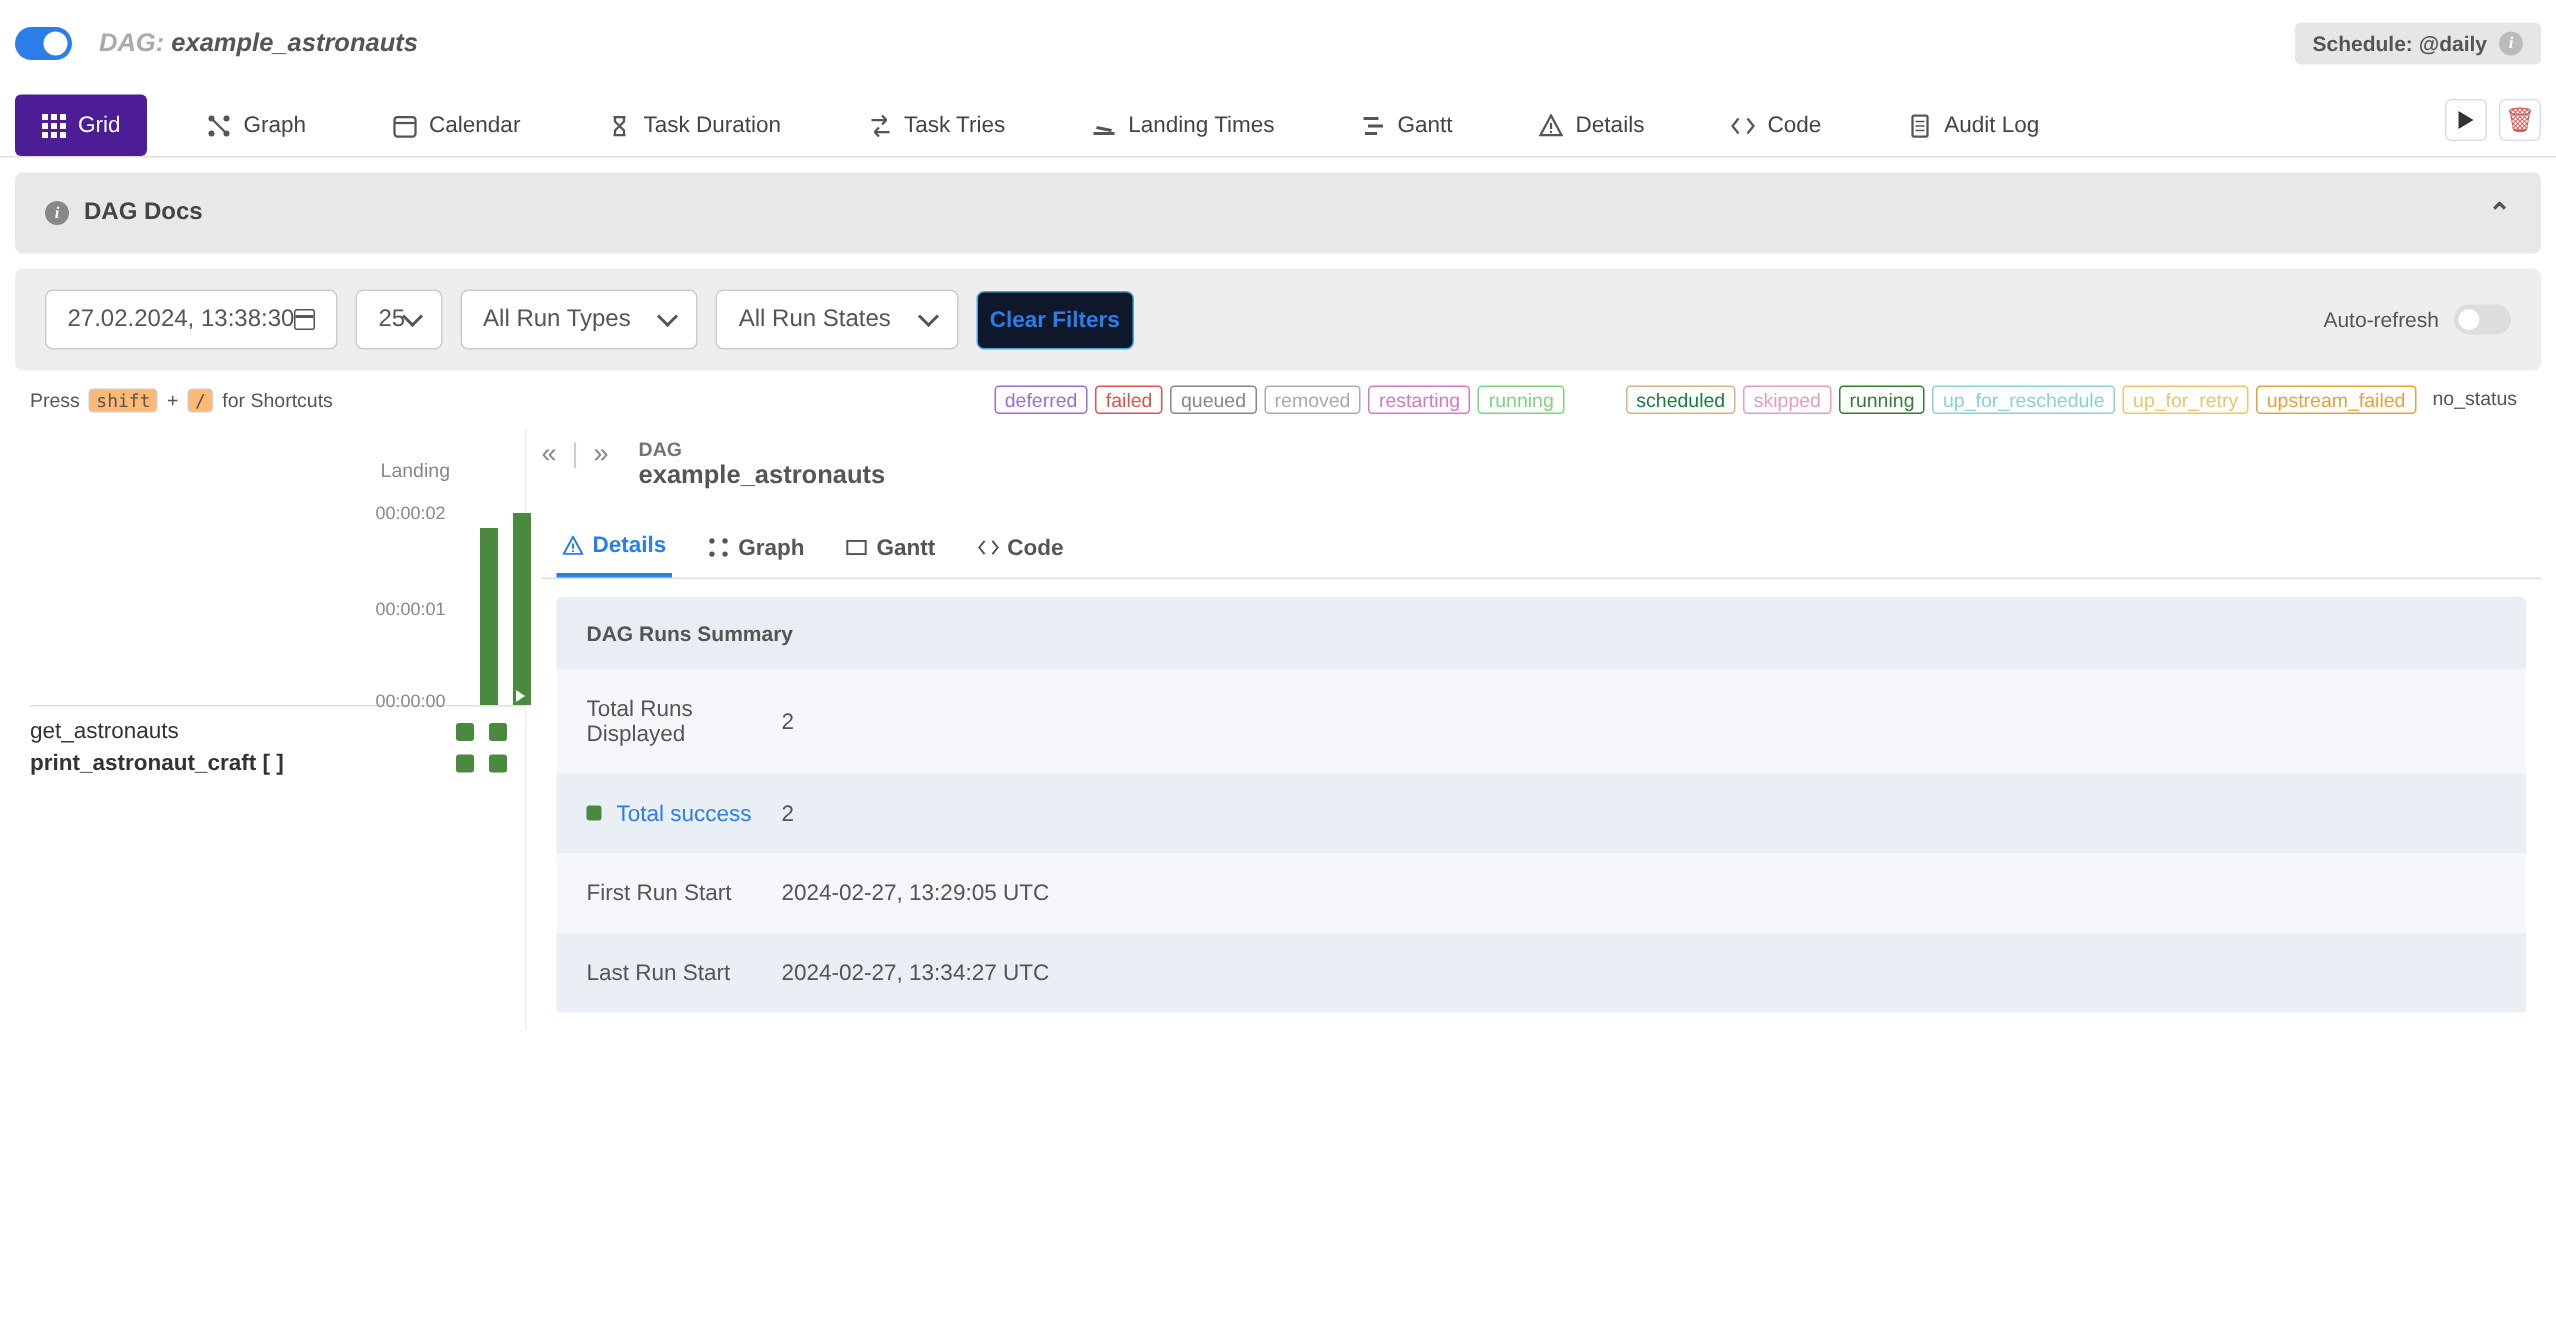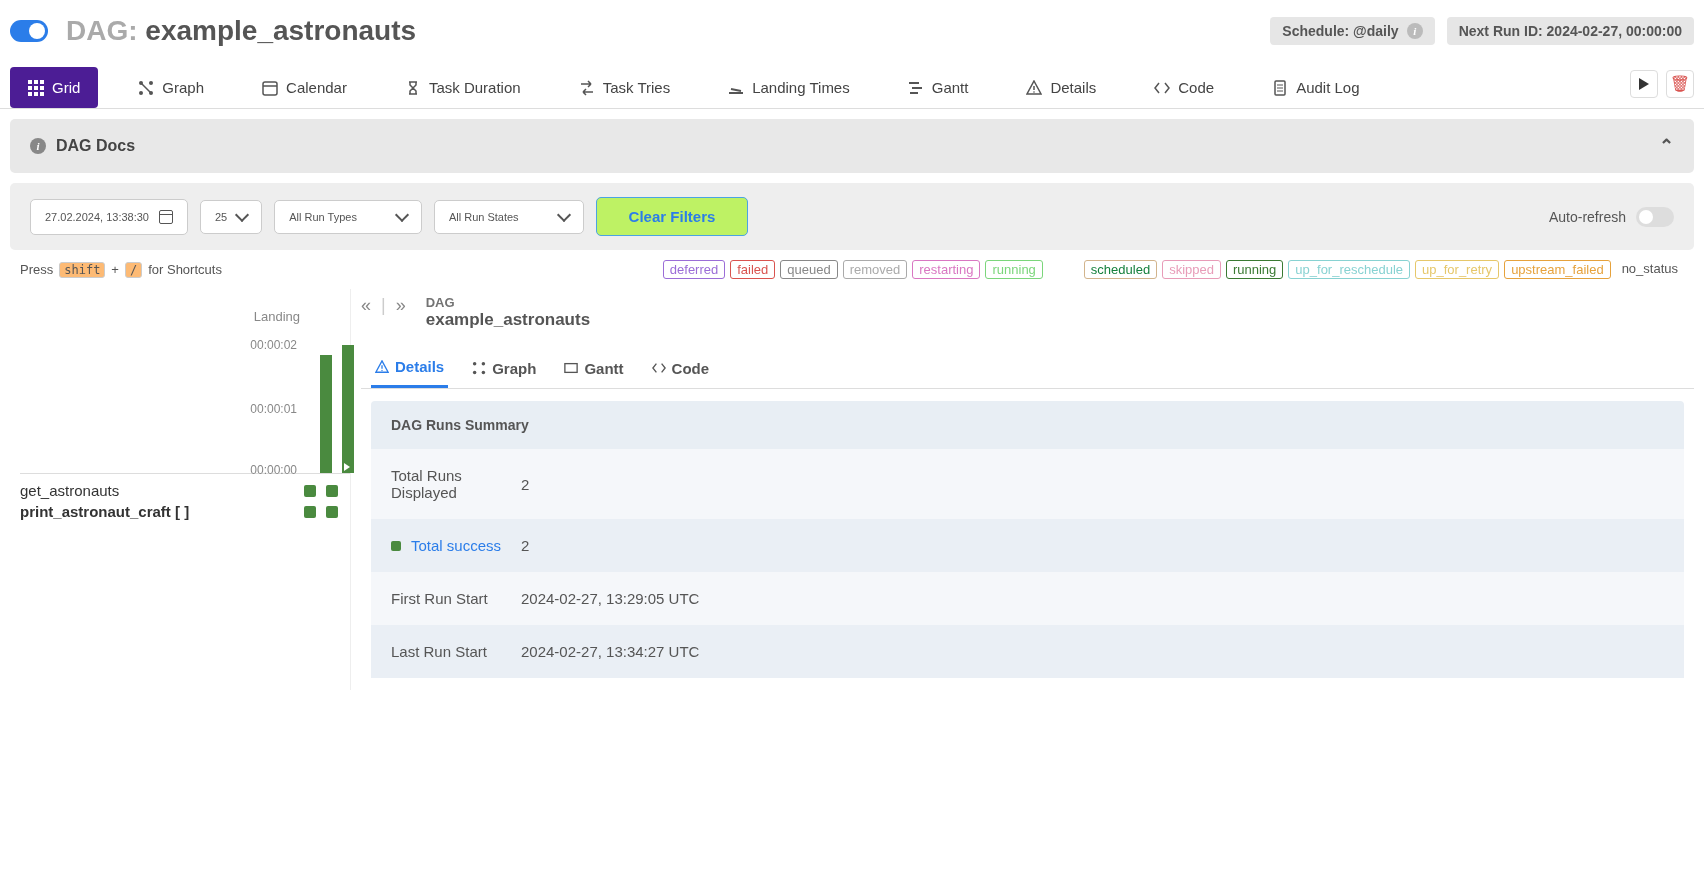--- a/index.html
+++ b/index.html
@@ -3,21 +3,21 @@
 <meta charset="utf-8">
 <style>
 * { box-sizing: border-box; margin: 0; padding: 0; }
 body { font-family: -apple-system, BlinkMacSystemFont, "Segoe UI", Helvetica, Arial, sans-serif; background: #fff; color: #333; font-size: 14px; }
 
 
 .header { display: flex; align-items: center; padding: 15px 10px; justify-content: space-between; }
 .header-left { display: flex; align-items: center; gap: 18px; }
 .toggle { width: 38px; height: 22px; background: #2b7de9; border-radius: 11px; position: relative; cursor: pointer; }
 .toggle::after { content: ''; width: 16px; height: 16px; background: #fff; border-radius: 50%; position: absolute; top: 3px; right: 3px; }
-.dag-title { font-size: 28px; font-weight: 600; color: #666; }
+.dag-title { font-size: 17px; font-weight: 600; color: #666; font-style: italic; }
 .dag-title .label { color: #aaa; }
 .dag-title .name { color: #555; }
 .header-right { display: flex; gap: 12px; align-items: center; }
 .info-badge { background: #e6e6e6; color: #555; padding: 6px 12px; border-radius: 4px; font-weight: 600; font-size: 14px; display: flex; align-items: center; gap: 8px; }
 .info-circle { width: 16px; height: 16px; border-radius: 50%; background: #bbb; color: #fff; font-size: 11px; display: flex; align-items: center; justify-content: center; font-style: italic; font-weight: bold; font-family: serif; }
 
 
 .main-tabs { display: flex; align-items: center; padding: 5px 10px 0; border-bottom: 1px solid #ddd; justify-content: space-between; }
 .tabs-left { display: flex; gap: 22px; }
 .tab { display: flex; align-items: center; gap: 8px; padding: 12px 18px; color: #444; cursor: pointer; font-size: 15px; }
@@ -29,22 +29,22 @@
 .trash-icon { color: #d9534f; font-size: 16px; }
 
 
 .docs-bar { background: #e8e8e8; margin: 10px; padding: 16px 20px; border-radius: 5px; display: flex; align-items: center; justify-content: space-between; color: #444; font-size: 16px; font-weight: 600; }
 .docs-left { display: flex; align-items: center; gap: 10px; }
 .chev { font-size: 18px; color: #555; cursor: pointer; }
 
 
 .filters-bar { background: #eee; margin: 0 10px; padding: 14px 20px; border-radius: 5px; display: flex; align-items: center; justify-content: space-between; }
 .filters-left { display: flex; gap: 12px; align-items: center; }
-.filter-input { background: #fff; border: 1px solid #ccc; border-radius: 5px; padding: 10px 14px; display: flex; align-items: center; gap: 10px; font-size: 11px; color: #555; cursor: pointer; }
-.clear-btn { background: #bef264; border: 1px solid #4ba3e3; color: #2b7de9; padding: 10px 32px; border-radius: 5px; font-weight: 600; font-size: 15px; cursor: pointer; }
+.filter-input { background: #fff; border: 1px solid #ccc; border-radius: 5px; padding: 10px 14px; display: flex; align-items: center; font-size: 16px; color: #555; cursor: pointer; }
+.clear-btn { background: #0f172a; border: 1px solid #4ba3e3; color: #2b7de9; padding: 10px 8px; border-radius: 5px; font-weight: 600; font-size: 15px; cursor: pointer; }
 .autorefresh { display: flex; align-items: center; gap: 10px; color: #555; }
 .toggle-off { width: 38px; height: 20px; background: #ddd; border-radius: 10px; position: relative; cursor: pointer; }
 .toggle-off::after { content: ''; width: 14px; height: 14px; background: #fff; border-radius: 50%; position: absolute; top: 3px; left: 3px; }
 
 
 .status-row { display: flex; justify-content: space-between; align-items: center; padding: 10px 20px; font-size: 13px; color: #555; }
 .shortcut-hint { display: flex; align-items: center; gap: 6px; }
 .kbd { background: #fdba74; border: 1px solid #ccc; border-radius: 3px; padding: 0 4px; font-family: monospace; font-size: 12px; }
 .status-badges { display: flex; gap: 5px; flex-wrap: wrap; }
 .status-badge { border: 1px solid; border-radius: 3px; padding: 1px 6px; font-size: 13px; }
@@ -97,23 +97,20 @@
     <div class="toggle"></div>
     <div class="dag-title">
       <span class="label">DAG:</span>
       <span class="name">example_astronauts</span>
     </div>
   </div>
   <div class="header-right">
     <div class="info-badge">
       <span>Schedule: @daily</span>
       <span class="info-circle">i</span>
-    </div>
-    <div class="info-badge">
-      <span>Next Run ID: 2024-02-27, 00:00:00</span>
     </div>
   </div>
 </div>
 
 <div class="main-tabs">
   <div class="tabs-left">
     <div class="tab active">
       <span class="tab-icon">
           <svg width="16" height="16" viewBox="0 0 16 16">
             <rect x="0" y="0" width="4" height="4" fill="#fff"></rect>

